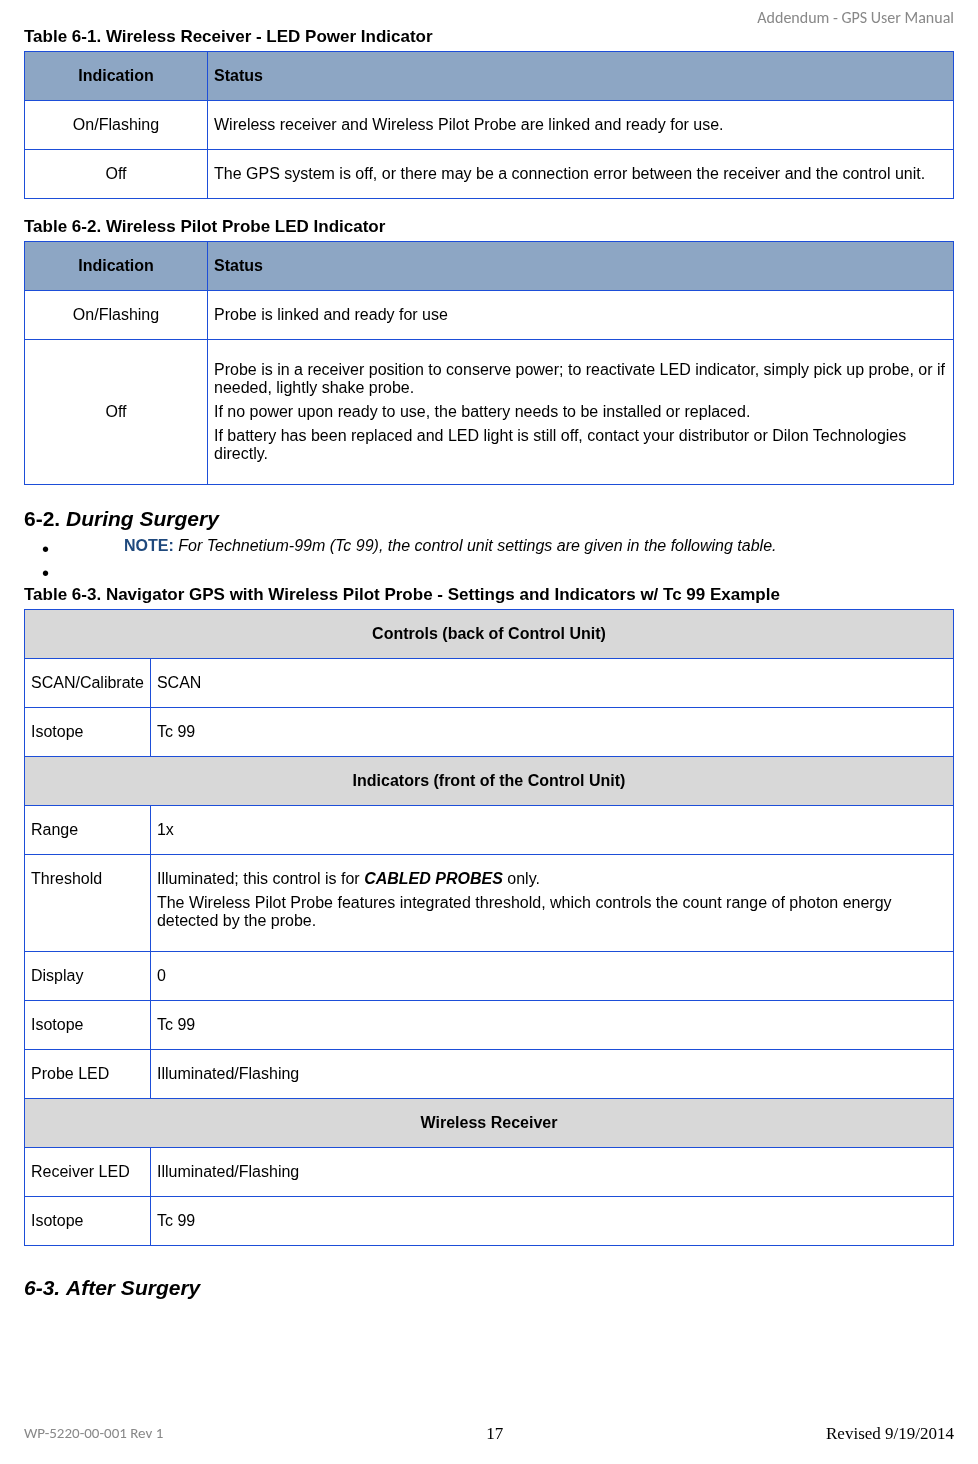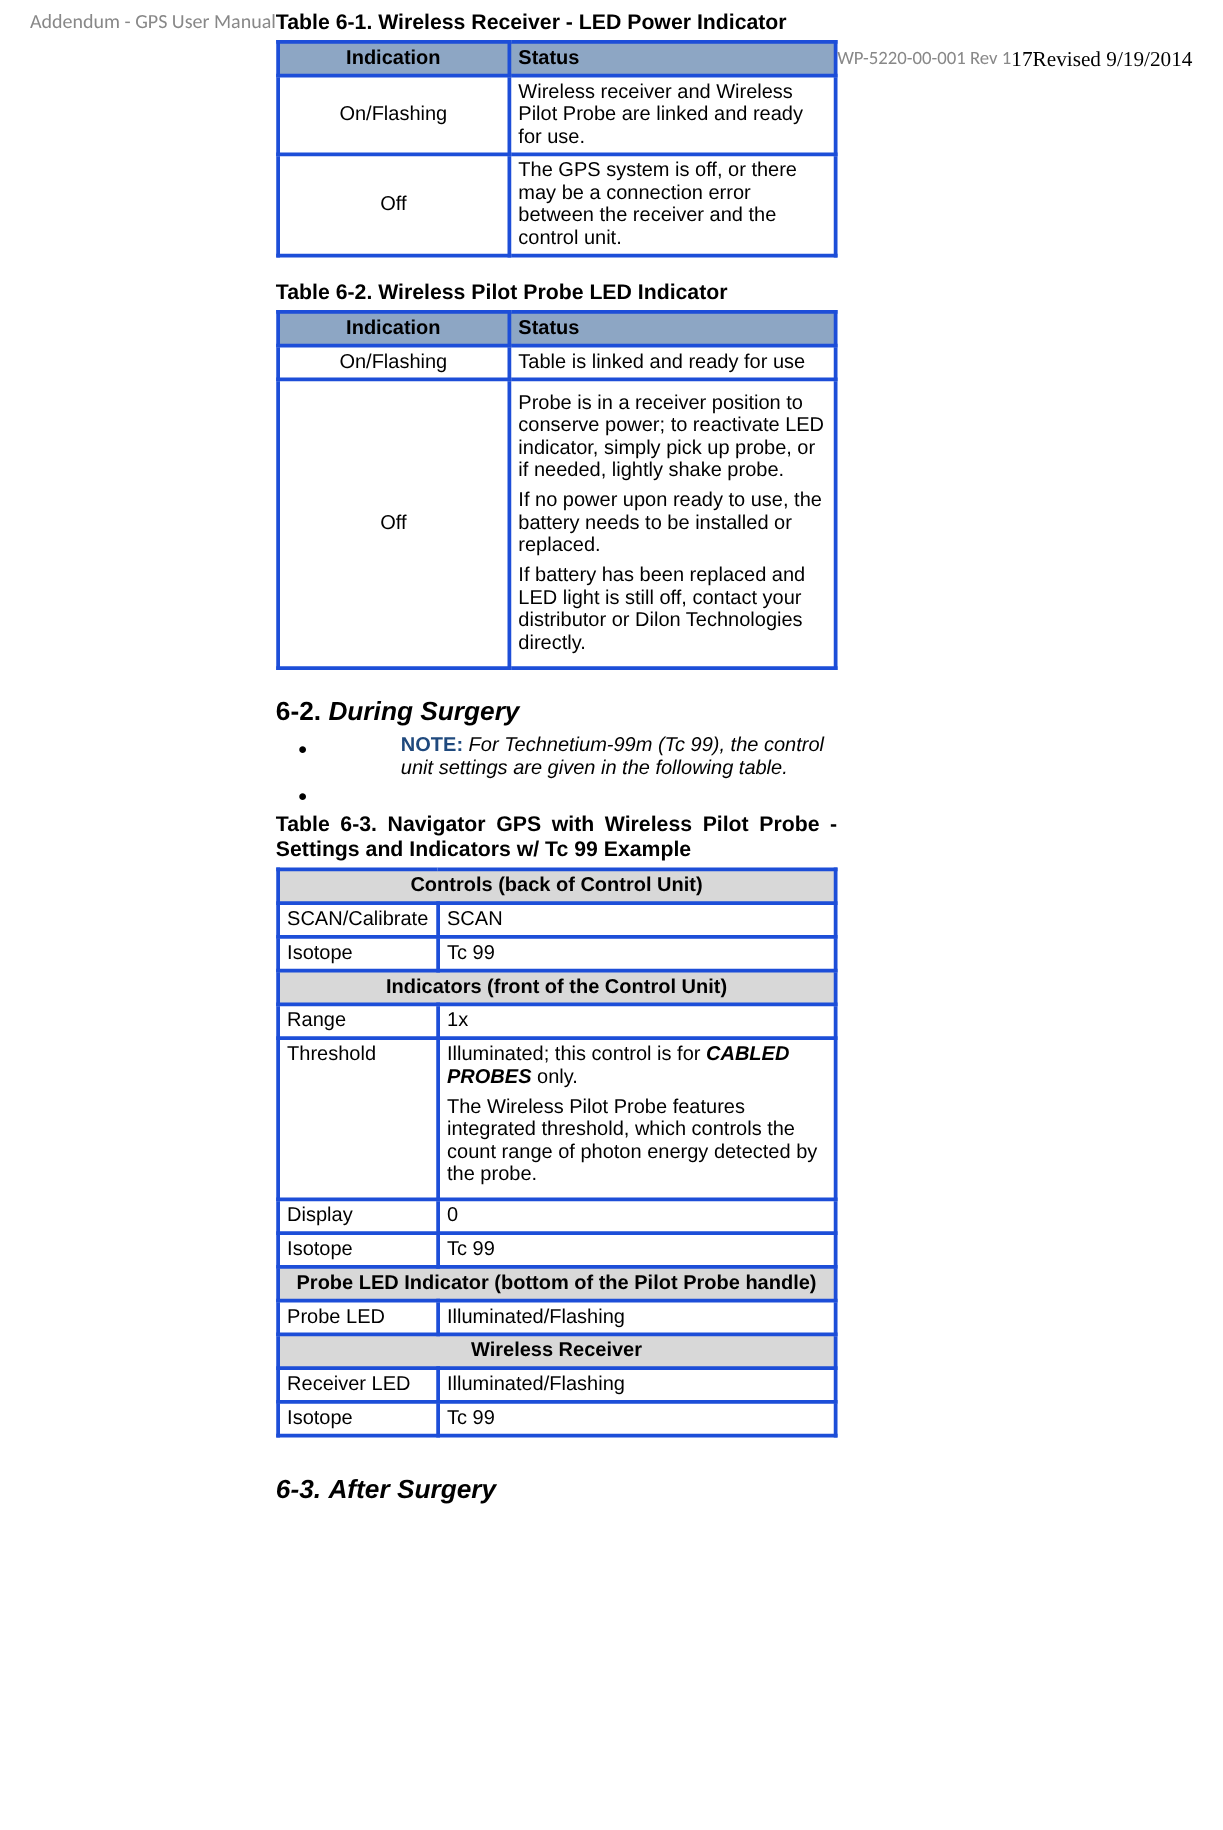--- a/index.html
+++ b/index.html
@@ -11,42 +11,42 @@
     color: #000;
   }
   .page {
     width: 978px;
     min-height: 1464px;
     margin: 0 auto;
     padding: 8px 24px 20px 24px;
     box-sizing: border-box;
     position: relative;
     display: flex;
-    flex-direction: row;
+    flex-direction: column;
   }
   .header-right {
     text-align: right;
     color: #888;
     font-size: 16px;
     font-family: Calibri, Arial, sans-serif;
   }
   .content { flex: 1; }
   .table-title {
     font-weight: bold;
     font-size: 17px;
     margin-bottom: 4px;
   }
   table {
     border-collapse: collapse;
     width: 100%;
     font-size: 16px;
   }
   th, td {
-    border: 3px solid #1d4ed8;
-    padding: 3px 6px;
+    border: 1px solid #1d4ed8;
+    padding: 15px 6px;
     text-align: left;
     vertical-align: top;
   }
   .hdr-cell {
     background: #8DA6C4;
     font-weight: bold;
   }
   .section-cell {
     background: #D8D8D8;
     font-weight: bold;
@@ -118,21 +118,21 @@
 
   <div class="table-title tight-top" style="margin-top:18px">Table 6-2.  Wireless Pilot Probe LED Indicator</div>
   <table>
     <tbody>
           <tr>
       <th class="hdr-cell col-ind" style="text-align:center">Indication</th>
       <th class="hdr-cell">Status</th>
     </tr>
     <tr>
       <td class="col-ind v-center">On/Flashing</td>
-      <td>Table is linked and ready for use</td>
+      <td>Probe is linked and ready for use</td>
     </tr>
     <tr>
       <td class="col-ind v-center">Off</td>
       <td>
         <div class="p-multi">Probe is in a receiver position to conserve power; to reactivate LED indicator, simply pick up probe, or if needed, lightly shake probe.</div>
         <div class="p-multi">If no power upon ready to use, the battery needs to be installed or replaced.</div>
         <div class="p-multi">If battery has been replaced and LED light is still off, contact your distributor or Dilon Technologies directly.</div>
       </td>
     </tr>
   </tbody>
@@ -184,23 +184,20 @@
     </tr>
     <tr>
       <td>Display</td>
       <td>0</td>
     </tr>
     <tr>
       <td>Isotope</td>
       <td>Tc 99</td>
     </tr>
     <tr>
-            <td class="section-cell" colspan="2">Probe LED Indicator (bottom of the Pilot Probe handle)</td>
-          </tr>
-    <tr>
       <td>Probe LED</td>
       <td>Illuminated/Flashing</td>
     </tr>
     <tr>
             <td class="section-cell" colspan="2">Wireless Receiver</td>
           </tr>
     <tr>
       <td>Receiver LED</td>
       <td>Illuminated/Flashing</td>
     </tr>

